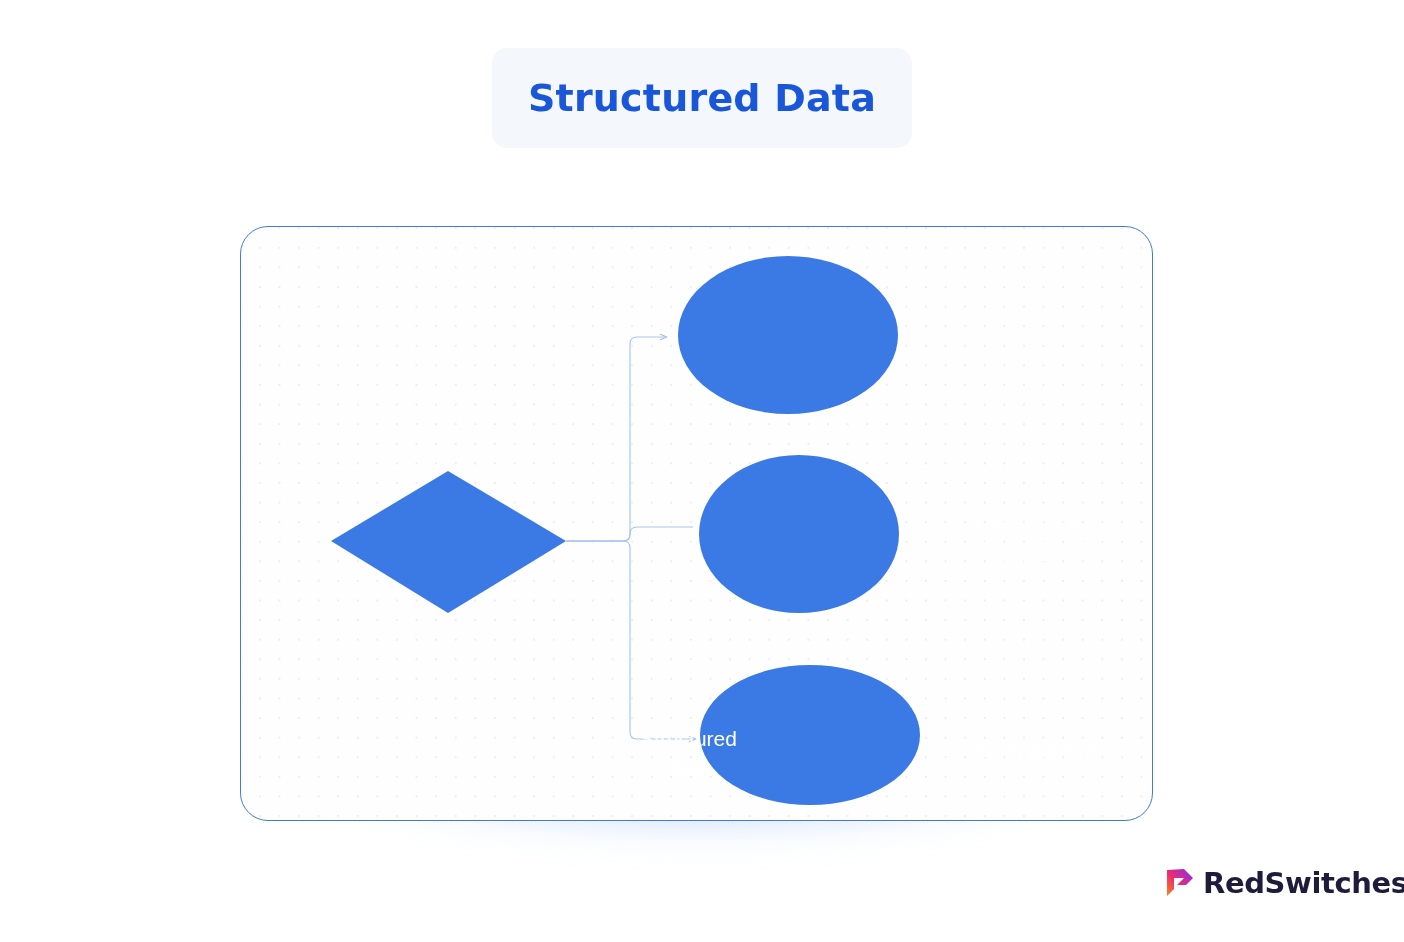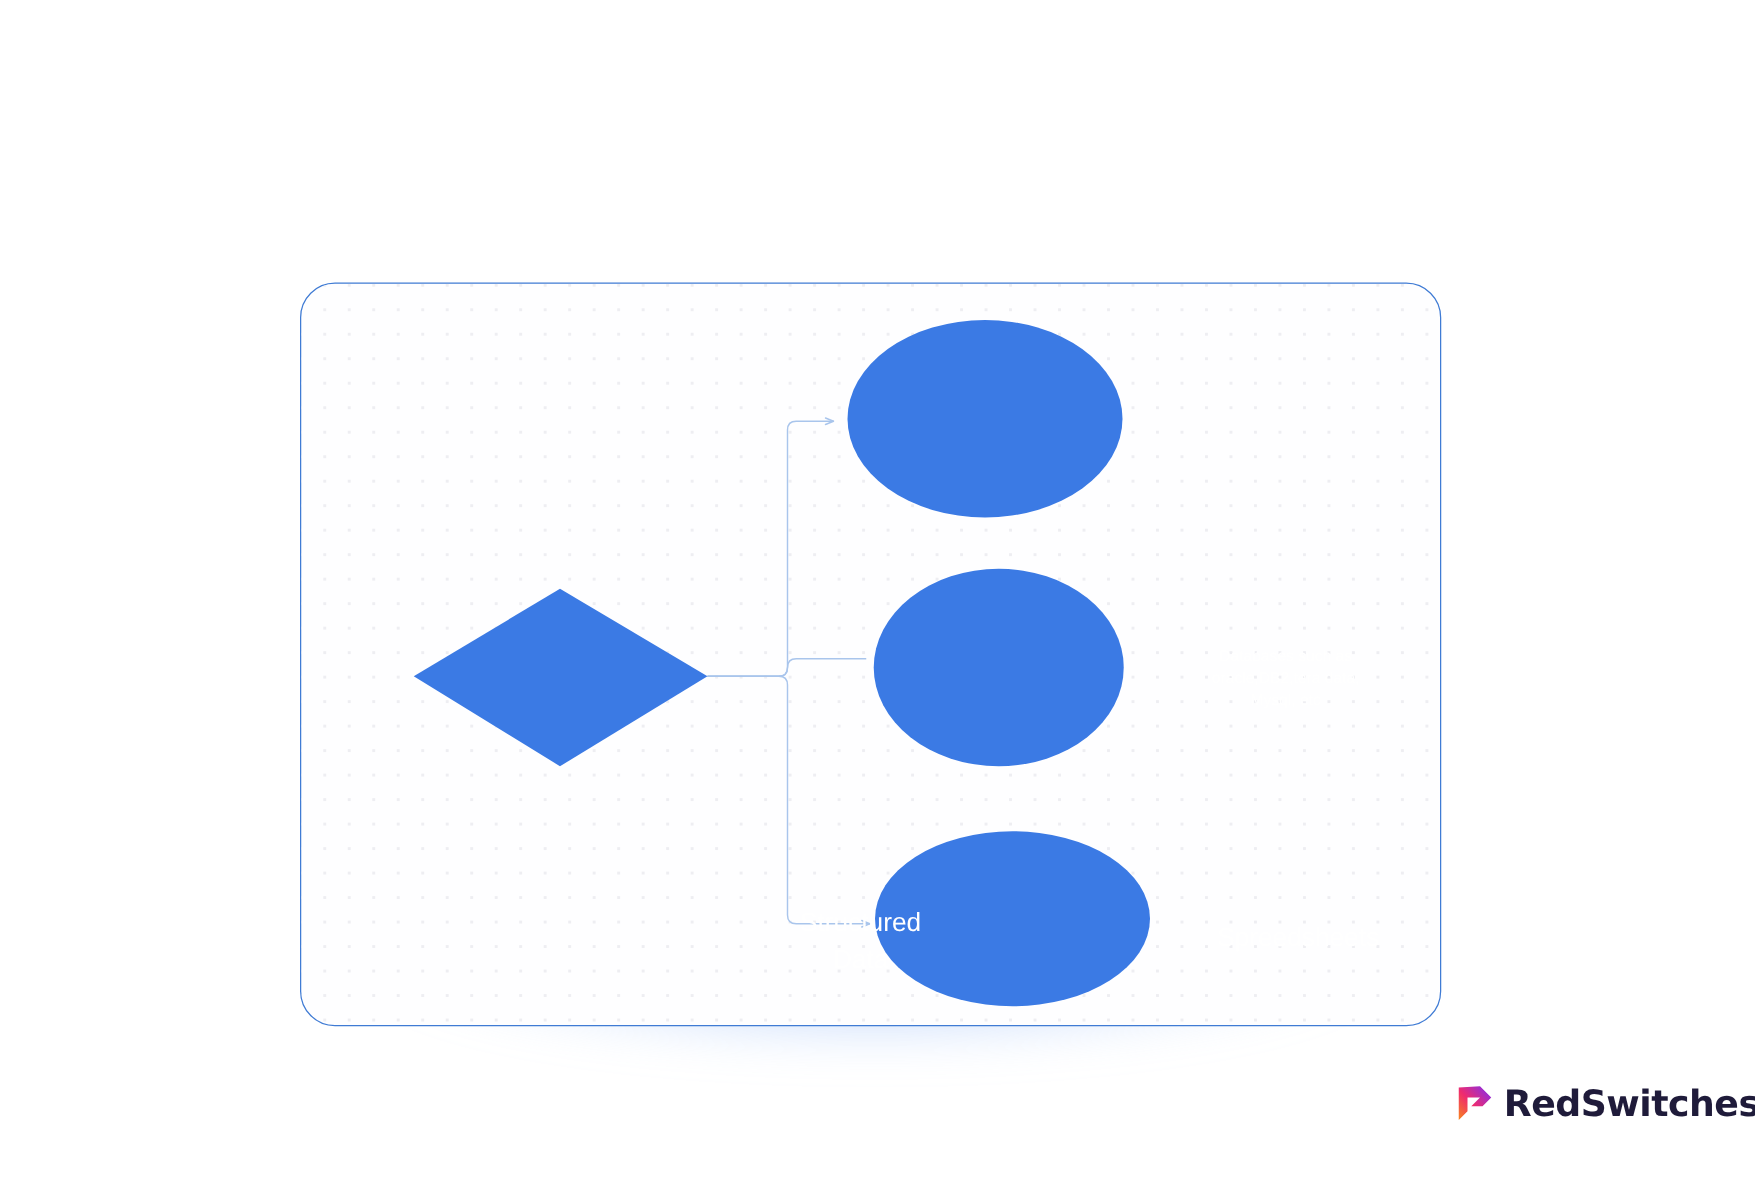--- a/index.html
+++ b/index.html
@@ -128,20 +128,23 @@
     color: #1f1b3a;
     letter-spacing: -0.4px;
     white-space: nowrap;
   }
 </style>
 </head>
 <body>
 
 <div id="stage">
 
+  <div id="title-box">
+    <div id="title-text">Structured Data</div>
+  </div>
 
   <div id="card-glow"></div>
 
   <div id="card">
     <div id="card-dots"></div>
 
     <svg id="diagram-svg" width="913" height="595" viewBox="0 0 913 595">
       <defs>
         <marker id="arrowhead" markerWidth="9" markerHeight="9" refX="7.6" refY="3.6" orient="auto" markerUnits="userSpaceOnUse">
           <path d="M1,1 L7.4,3.6 L1,6.2" fill="none" stroke="#a9c5ec" stroke-width="1.15" stroke-linecap="round" stroke-linejoin="round"></path>

